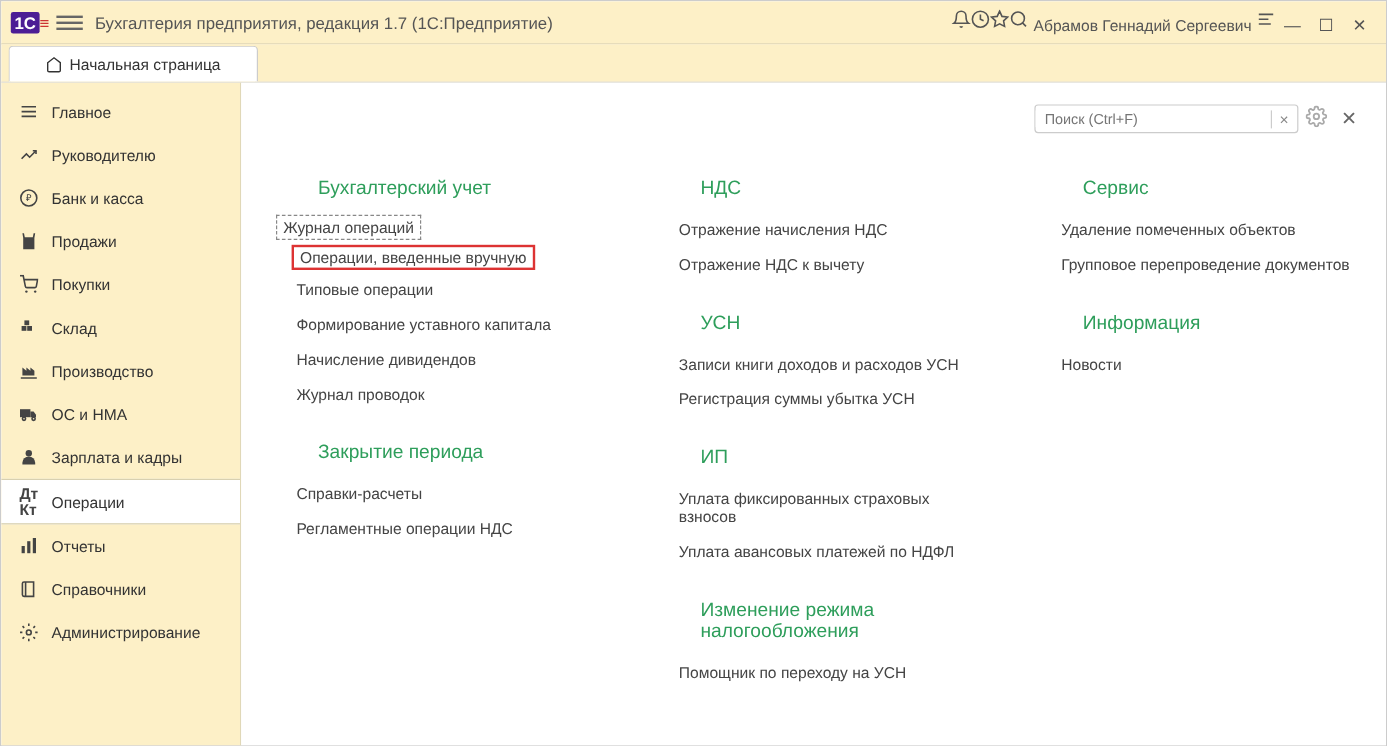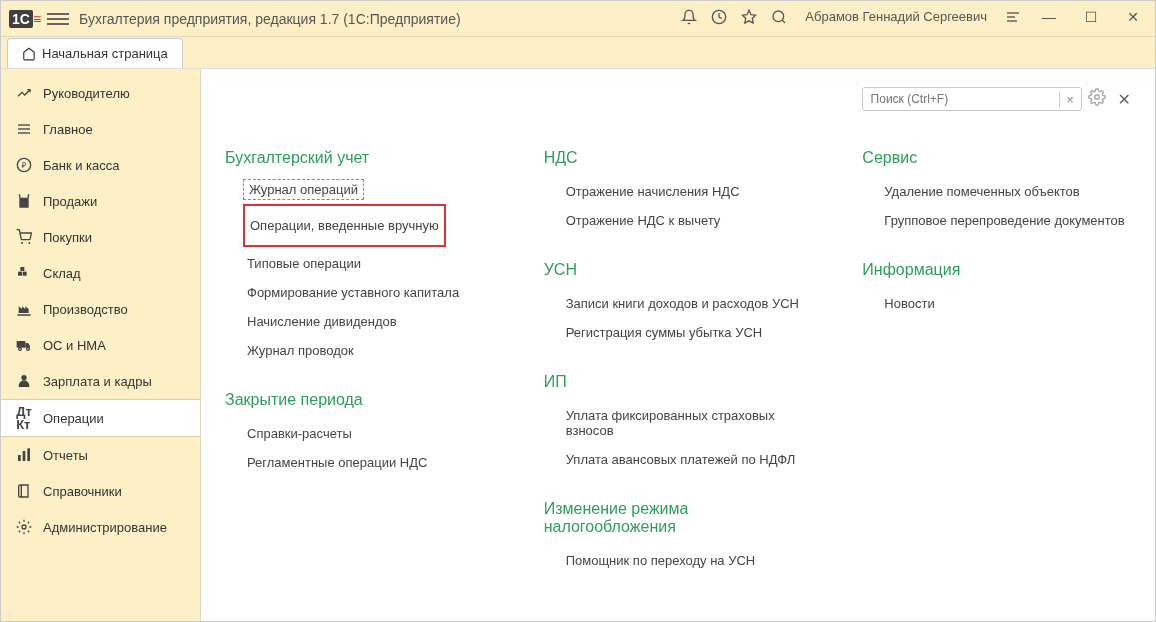--- a/index.html
+++ b/index.html
@@ -18,36 +18,36 @@
       background: #fdf0c7;
       display: flex;
       align-items: center;
       padding: 0 8px;
       border-bottom: 1px solid #e0d8b8;
     }
     .logo { font-weight: bold; color: #c33; font-size: 14px; margin-right: 6px; }
     .hamburger { width: 22px; height: 22px; display: flex; flex-direction: column; justify-content: center; gap: 3px; cursor: pointer; margin-right: 10px; }
     .hamburger div { height: 2px; background: #666; }
     .title-text { color: #555; flex: 1; font-size: 14px; }
-    .titlebar-icons { display: flex; gap: 14px; align-items: flex-start; color: #555; }
+    .titlebar-icons { display: flex; align-items: flex-end; color: #555; }
     .titlebar-icons .ic { cursor: pointer; font-size: 16px; }
     .user-name { font-size: 13px; color: #555; margin: 0 4px; }
     .winbtn { width: 28px; text-align: center; cursor: pointer; font-size: 14px; color: #555;}
     
     .tabbar {
       height: 32px;
       background: #fdf0c7;
       display: flex;
       align-items: flex-end;
       padding-left: 6px;
       border-bottom: 1px solid #ddd;
     }
     .tab {
       background: #fff;
-      padding: 7px 14px;
+      padding: 7px 30px;
       border: 1px solid #ccc;
       border-bottom: none;
       border-radius: 4px 4px 0 0;
       font-size: 13px;
       color: #333;
       display: flex;
       align-items: center;
       gap: 6px;
     }
     .tab svg { width: 14px; height: 14px; }
@@ -108,38 +108,39 @@
     .columns {
       display: flex;
       gap: 50px;
     }
     .col { flex: 1; min-width: 0; }
     .section-title {
       color: #2e9e5b;
       font-size: 16px;
       margin-bottom: 12px;
       margin-top: 4px;
+      margin-left: 40px;
     }
     .section-title:not(:first-child) { margin-top: 28px; }
     .link-item {
       color: #444;
       padding: 5px 0 5px 22px;
       cursor: pointer;
       font-size: 13px;
       display: inline-block;
     }
-    .dashed { border: 1px dashed #888; padding: 2px 5px; margin-left: 18px; }
-    .redbox { border: 2px solid #d33; padding: 12px 5px; margin-left: 18px; }
+    .dashed { border: 1px dashed #888; padding: 2px 5px; margin-left: 5px; }
+    .redbox { border: 2px solid #d33; padding: 1px 5px; margin-left: 18px; }
     .link-row { margin-bottom: 4px; }
   </style>
 </head>
 <body>
 
 <div class="titlebar">
-  <span class="logo"><span style="background:#404040;color:#fff;padding:1px 3px;border-radius:2px;">1C</span><span style="color:#c33;">≡</span></span>
+  <span class="logo"><span style="background:#4c1d95;color:#fff;padding:1px 3px;border-radius:2px;">1C</span><span style="color:#c33;">≡</span></span>
   <span class="hamburger">
       <div></div>
       <div></div>
       <div></div>
     </span>
   <span class="title-text">Бухгалтерия предприятия, редакция 1.7  (1С:Предприятие)</span>
   <div class="titlebar-icons">
     <span class="ic">
       <svg width="16" height="16" viewBox="0 0 24 24" fill="none" stroke="currentColor" stroke-width="2">
           <path d="M18 8a6 6 0 0 0-12 0c0 7-3 9-3 9h18s-3-2-3-9"></path>
@@ -184,35 +185,35 @@
       </svg>
     <span>Начальная страница</span>
   </div>
 </div>
 
 <div class="mainwrap">
   <div class="sidebar" id="sidebar">
       <div class="side-item">
         <span class="sic">
           <svg width="16" height="16" viewBox="0 0 24 24" fill="none" stroke="currentColor" stroke-width="2">
-            <polyline points="3 17 9 11 13 15 21 7"></polyline>
-            <polyline points="17 7 21 7 21 11"></polyline>
-          </svg>
-        </span>
-        <span>Руководителю</span>
-      </div>
-      <div class="side-item">
-        <span class="sic">
-          <svg width="16" height="16" viewBox="0 0 24 24" fill="none" stroke="currentColor" stroke-width="2">
             <line x1="3" y1="6" x2="21" y2="6"></line>
             <line x1="3" y1="12" x2="21" y2="12"></line>
             <line x1="3" y1="18" x2="21" y2="18"></line>
           </svg>
         </span>
         <span>Главное</span>
+      </div>
+      <div class="side-item">
+        <span class="sic">
+          <svg width="16" height="16" viewBox="0 0 24 24" fill="none" stroke="currentColor" stroke-width="2">
+            <polyline points="3 17 9 11 13 15 21 7"></polyline>
+            <polyline points="17 7 21 7 21 11"></polyline>
+          </svg>
+        </span>
+        <span>Руководителю</span>
       </div>
       <div class="side-item">
         <span class="sic">
           <svg width="16" height="16" viewBox="0 0 24 24" fill="currentColor">
             <circle cx="12" cy="12" r="10" fill="none" stroke="currentColor" stroke-width="2"></circle>
             <text x="12" y="16" text-anchor="middle" font-size="12" fill="currentColor">₽</text>
           </svg>
         </span>
         <span>Банк и касса</span>
       </div>

